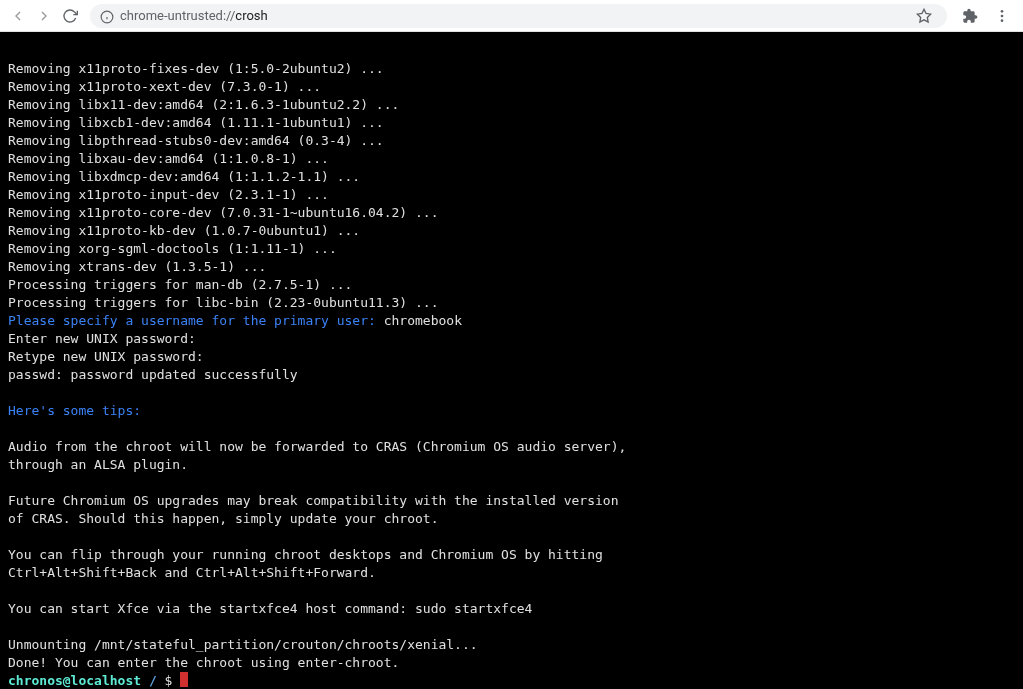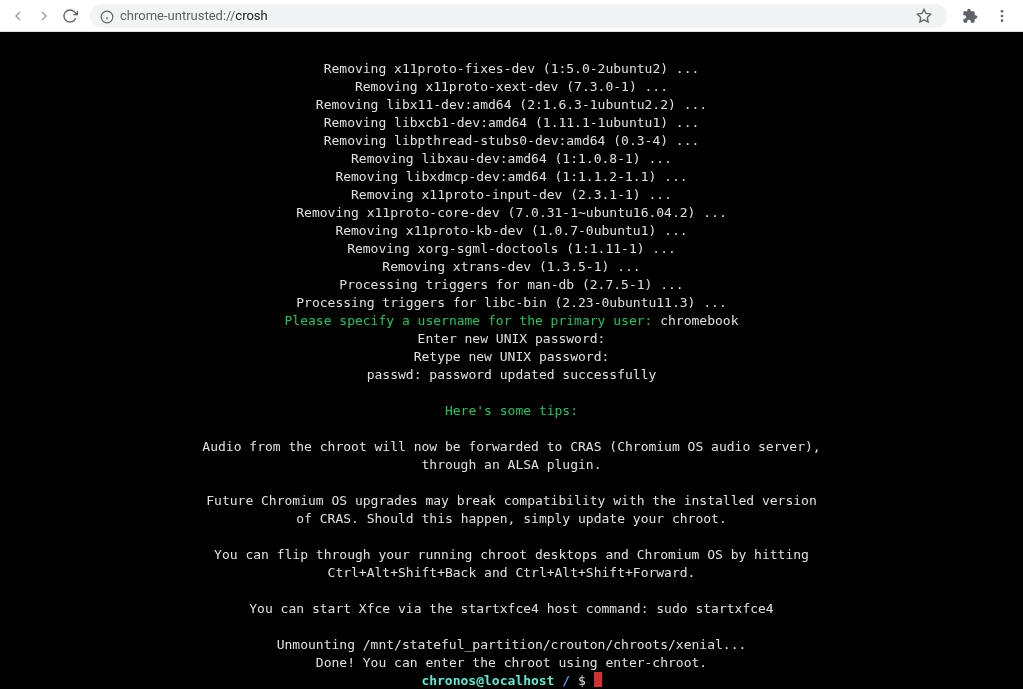--- a/index.html
+++ b/index.html
@@ -76,24 +76,23 @@
       font-family: "Menlo", "Consolas", "DejaVu Sans Mono", monospace;
       font-size: 13px;
       line-height: 18px;
       padding: 10px 8px;
       color: #e0e0e0;
       white-space: pre;
       overflow: hidden;
     }
     .term-line {
       white-space: pre-wrap;
-      text-align: center;
     }
     .blue-text {
-      color: #22c55e;
+      color: #3b82f6;
     }
     .prompt-user {
       color: #5eead4;
       font-weight: bold;
     }
     .prompt-path {
       color: #5a9dd6;
       font-weight: bold;
     }
     .prompt-dollar {

